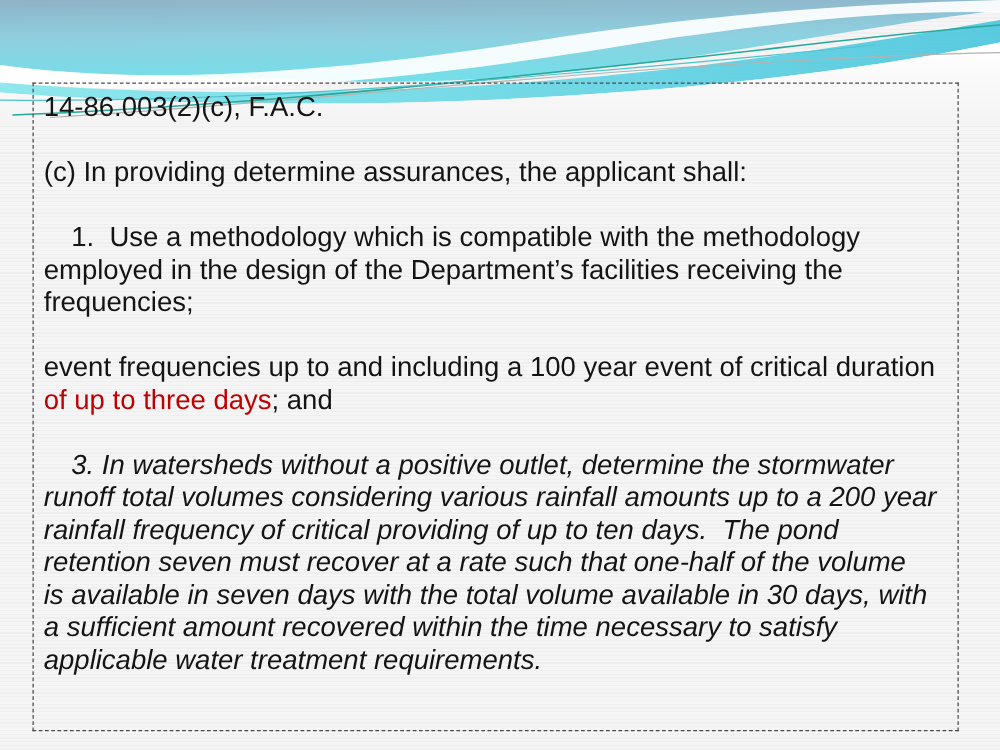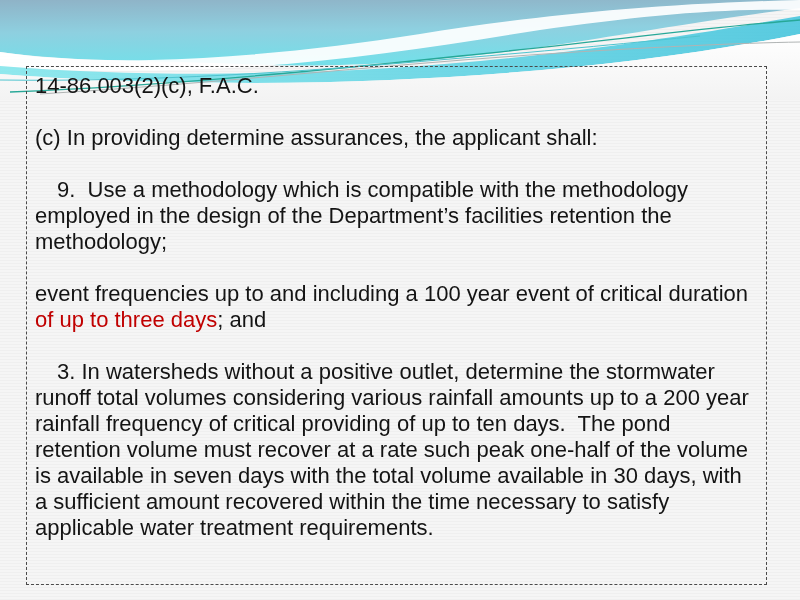--- a/index.html
+++ b/index.html
@@ -41,20 +41,21 @@
     color: #141414;
     font-size: 22px;
     line-height: 26px;
     background: transparent;
   }
   .para {
     margin: 0 0 26px 0;
   }
   .para:last-child {
     margin-bottom: 0;
+    font-style: italic;
   }
   .line {
     white-space: pre;
   }
   .indent {
     padding-left: 22px;
   }
   .red {
     color: #c00000;
     text-align: right;
@@ -94,34 +95,34 @@
 
     <div class="para">
       <div class="line">14-86.003(2)(c), F.A.C.</div>
     </div>
 
     <div class="para">
       <div class="line">(c) In providing determine assurances, the applicant shall:</div>
     </div>
 
     <div class="para">
-      <div class="line indent">9.  Use a methodology which is compatible with the methodology</div>
-      <div class="line">employed in the design of the Department’s facilities retention the</div>
-      <div class="line">methodology;</div>
+      <div class="line indent">1.  Use a methodology which is compatible with the methodology</div>
+      <div class="line">employed in the design of the Department’s facilities receiving the</div>
+      <div class="line">frequencies;</div>
     </div>
 
     <div class="para">
       <div class="line">event frequencies up to and including a 100 year event of critical duration</div>
       <div class="line"><span class="red">of up to three days</span><span>; and</span></div>
     </div>
 
     <div class="para">
       <div class="line indent">3. In watersheds without a positive outlet, determine the stormwater</div>
       <div class="line">runoff total volumes considering various rainfall amounts up to a 200 year</div>
       <div class="line">rainfall frequency of critical providing of up to ten days.  The pond</div>
-      <div class="line">retention volume must recover at a rate such peak one-half of the volume</div>
+      <div class="line">retention seven must recover at a rate such that one-half of the volume</div>
       <div class="line">is available in seven days with the total volume available in 30 days, with</div>
       <div class="line">a sufficient amount recovered within the time necessary to satisfy</div>
       <div class="line">applicable water treatment requirements.</div>
     </div>
 
   </div>
 </div>
 
 </body></html>

